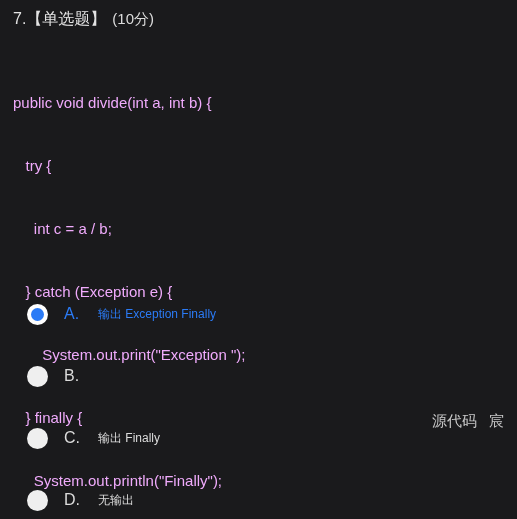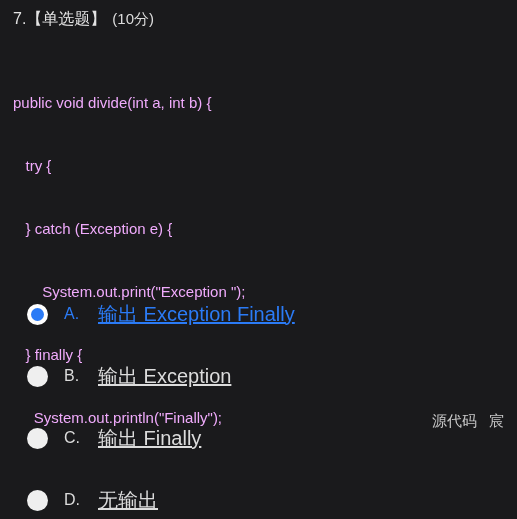--- a/index.html
+++ b/index.html
@@ -111,24 +111,23 @@
     background: #2b7bf6;
   }
   .opt-letter {
     margin-left: 16px;
     font-size: 16px;
     color: #dcdcdc;
     min-width: 22px;
   }
   .opt-text {
     margin-left: 12px;
-    font-size: 20px;
-    color: #dcdcdc;
-    white-space: nowrap;
-    text-decoration: underline;
+    font-size: 12px;
+    color: #dcdcdc;
+    white-space: nowrap;
   }
   .option.selected .opt-letter,
   .option.selected .opt-text {
     color: #2b7bf6;
   }
 
   
   .watermark {
     position: absolute;
     right: 13px;
@@ -147,20 +146,21 @@
 <div class="page">
 
   <div class="q-header">
     <span class="q-num">7.</span><span class="q-type">【单选题】</span><span class="q-score">(10分)</span>
   </div>
 
   <div class="q-body">
     <div class="code-block">
       <div class="code-line">public void divide(int a, int b) {</div>
       <div class="code-line">   try {</div>
+      <div class="code-line">     int c = a / b;</div>
       <div class="code-line">   } catch (Exception e) {</div>
       <div class="code-line">       System.out.print("Exception ");</div>
       <div class="code-line">   } finally {</div>
       <div class="code-line">     System.out.println("Finally");</div>
       
       
     </div>
   </div>
 
   <div class="options">
@@ -171,21 +171,20 @@
         </span>
       <span class="opt-letter">A.</span>
       <span class="opt-text">输出 Exception Finally</span>
     </div>
 
     <div class="option">
       <span class="radio">
           <span class="dot"></span>
         </span>
       <span class="opt-letter">B.</span>
-      <span class="opt-text">输出 Exception</span>
     </div>
 
     <div class="option">
       <span class="radio">
           <span class="dot"></span>
         </span>
       <span class="opt-letter">C.</span>
       <span class="opt-text">输出 Finally</span>
     </div>
 

